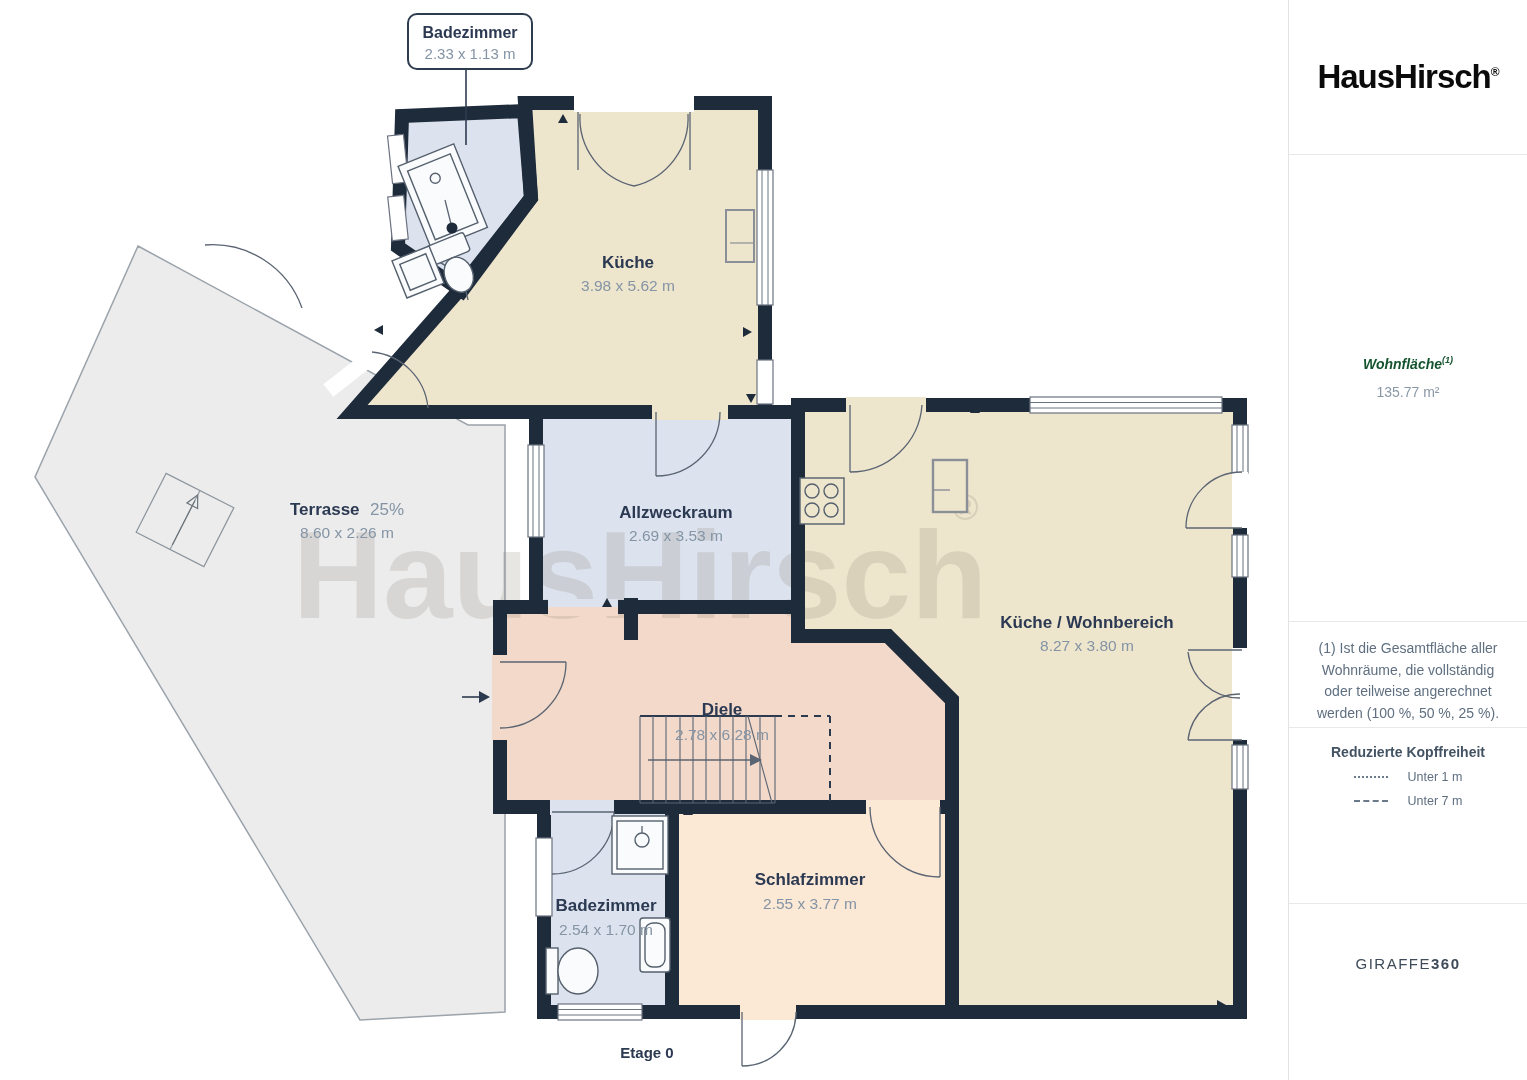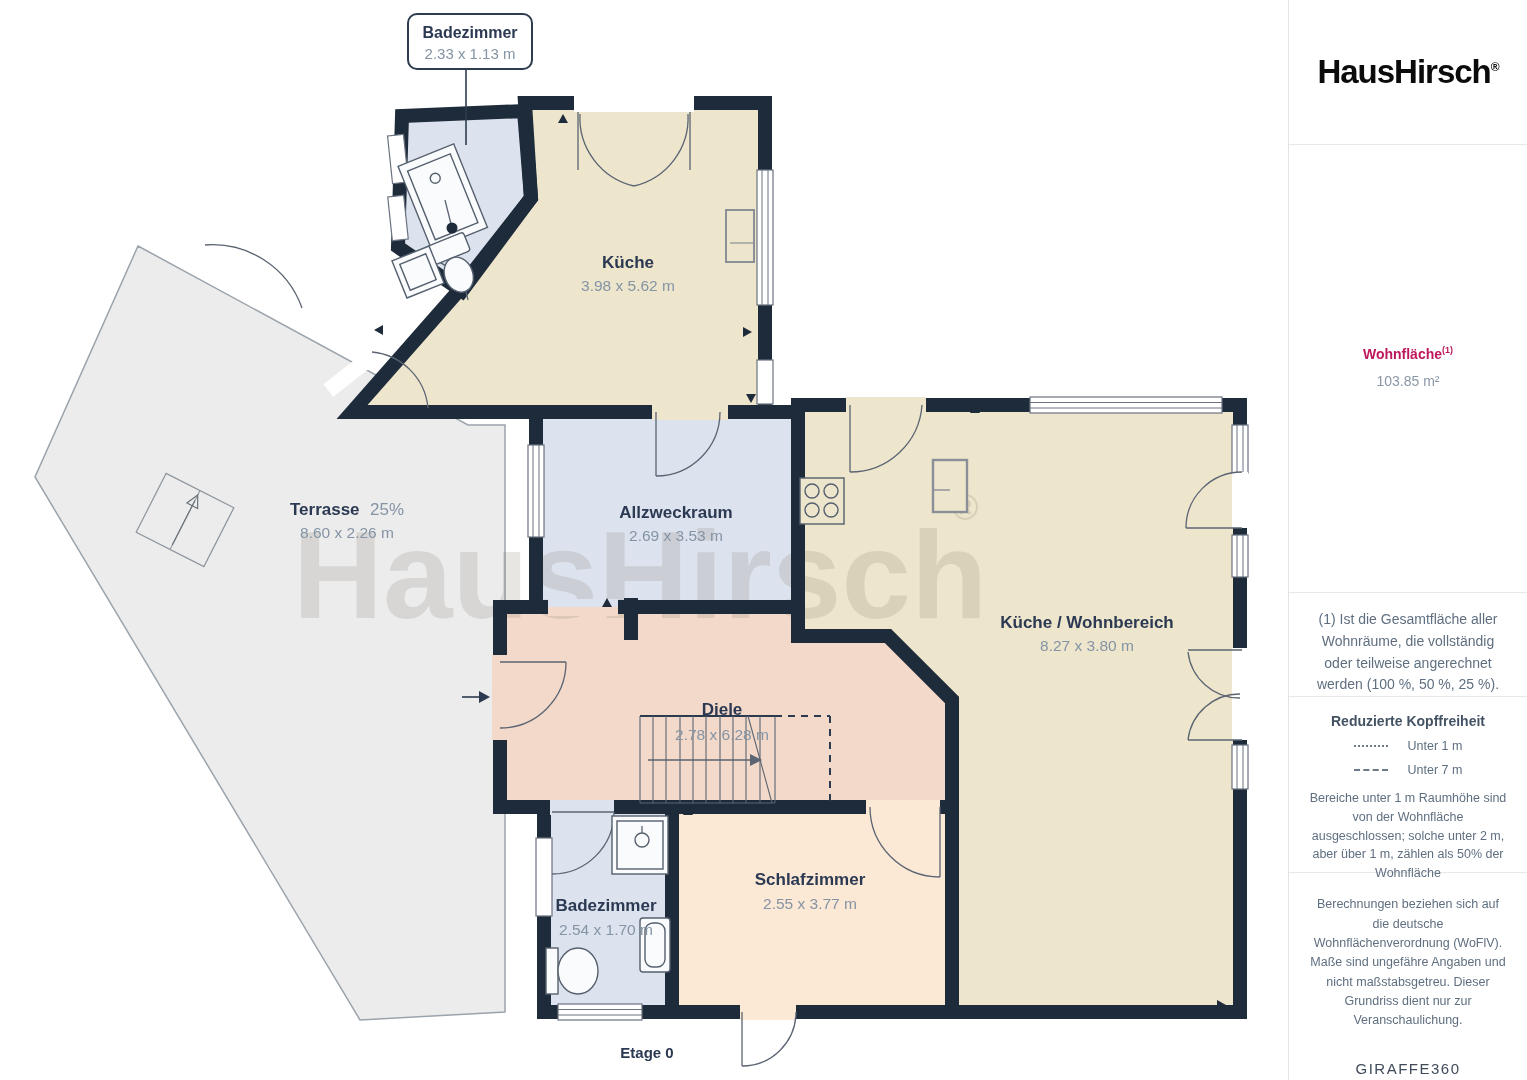--- a/index.html
+++ b/index.html
@@ -23,36 +23,36 @@
   .dashedline{stroke:#2b3a4e;stroke-width:2;stroke-dasharray:7 6;fill:none;}
   .tick{fill:#1e2b3a;}
 
   .sidebar{width:239px;height:1080px;border-left:1px solid #e3e3e3;box-sizing:border-box;
            display:flex;flex-direction:column;background:#fff;}
   .sb-sec{box-sizing:border-box;border-bottom:1px solid #e8e8e8;text-align:center;}
   .sb-logo{height:155px;display:flex;align-items:center;justify-content:center;}
   .logo-text{font-size:33px;font-weight:800;color:#0b0b0b;letter-spacing:-1px;}
   .logo-reg{font-size:12px;font-weight:700;color:#0b0b0b;vertical-align:super;}
   .sb-area{height:467px;padding-top:200px;}
-  .area-title{font-size:14px;font-weight:bold;color:#be185d;}
+  .area-title{font-size:14px;font-weight:bold;color:#14532d;font-style:italic;}
   .area-sup{font-size:9px;vertical-align:super;}
   .area-value{margin-top:12px;font-size:14px;color:#8a97a6;}
   .sb-foot{height:106px;padding:16px 20px 0 20px;font-size:14px;color:#5f6f80;line-height:1.55;}
   .sb-head{height:176px;padding-top:16px;}
   .head-title{font-size:14px;font-weight:600;color:#445363;}
   .legend-row{display:flex;align-items:center;justify-content:center;gap:20px;margin-top:10px;}
   .legend-sample{display:inline-block;width:34px;height:0;}
   .legend-dotted{border-top:2px dotted #6b7a8a;}
   .legend-dashed{border-top:2px dashed #6b7a8a;}
   .legend-label{font-size:12.5px;color:#5f6f80;}
   .head-note{margin-top:12px;padding:0 16px;font-size:12.5px;color:#5f6f80;line-height:1.5;}
   .sb-disc{flex:1;padding:22px 18px 0 18px;font-size:12.5px;color:#5f6f80;line-height:1.55;border-bottom:none;}
   .brand-footer{margin-top:26px;font-size:15px;letter-spacing:1.5px;color:#3f4b59;}
   .brand-footer .bf-name{font-weight:400;}
-  .brand-footer .bf-suffix{font-weight:400;}
+  .brand-footer .bf-suffix{font-weight:700;}
 </style>
 </head>
 <body>
 
 <div class="plan-wrap">
 <svg width="1288" height="1080" viewBox="0 0 1288 1080">
 
   <g>
     <polygon points="138,246 468,425 505,425 505,1012 360,1020 35,477" fill="#ececec" stroke="#9ba3ab" stroke-width="1.5"></polygon>
 
@@ -304,39 +304,37 @@
 </svg>
 </div>
 
 <div class="sidebar">
   <div class="sb-sec sb-logo">
     <span class="logo-text"><span>HausHirsch</span><span class="logo-reg">®</span></span>
   </div>
 
   <div class="sb-sec sb-area">
     <div class="area-title"><span>Wohnfläche</span><span class="area-sup">(1)</span></div>
-    <div class="area-value">103.85 m²</div>
+    <div class="area-value">135.77 m²</div>
   </div>
 
   <div class="sb-sec sb-foot">
     <div>(1) Ist die Gesamtfläche aller Wohnräume, die vollständig oder teilweise angerechnet werden (100 %, 50 %, 25 %).</div>
   </div>
 
   <div class="sb-sec sb-head">
     <div class="head-title">Reduzierte Kopffreiheit</div>
     <div class="legend-row">
       <span class="legend-sample legend-dotted"></span>
       <span class="legend-label">Unter 1 m</span>
     </div>
     <div class="legend-row">
       <span class="legend-sample legend-dashed"></span>
       <span class="legend-label">Unter 7 m</span>
     </div>
-    <div class="head-note">Bereiche unter 1 m Raumhöhe sind von der Wohnfläche ausgeschlossen; solche unter 2 m, aber über 1 m, zählen als 50% der Wohnfläche</div>
   </div>
 
   <div class="sb-sec sb-disc">
-    <div>Berechnungen beziehen sich auf die deutsche Wohnflächenverordnung (WoFlV). Maße sind ungefähre Angaben und nicht maßstabsgetreu. Dieser Grundriss dient nur zur Veranschaulichung.</div>
     <div class="brand-footer">
       <span class="bf-name">GIRAFFE</span><span class="bf-suffix">360</span>
     </div>
   </div>
 </div>
 
 </body></html>

